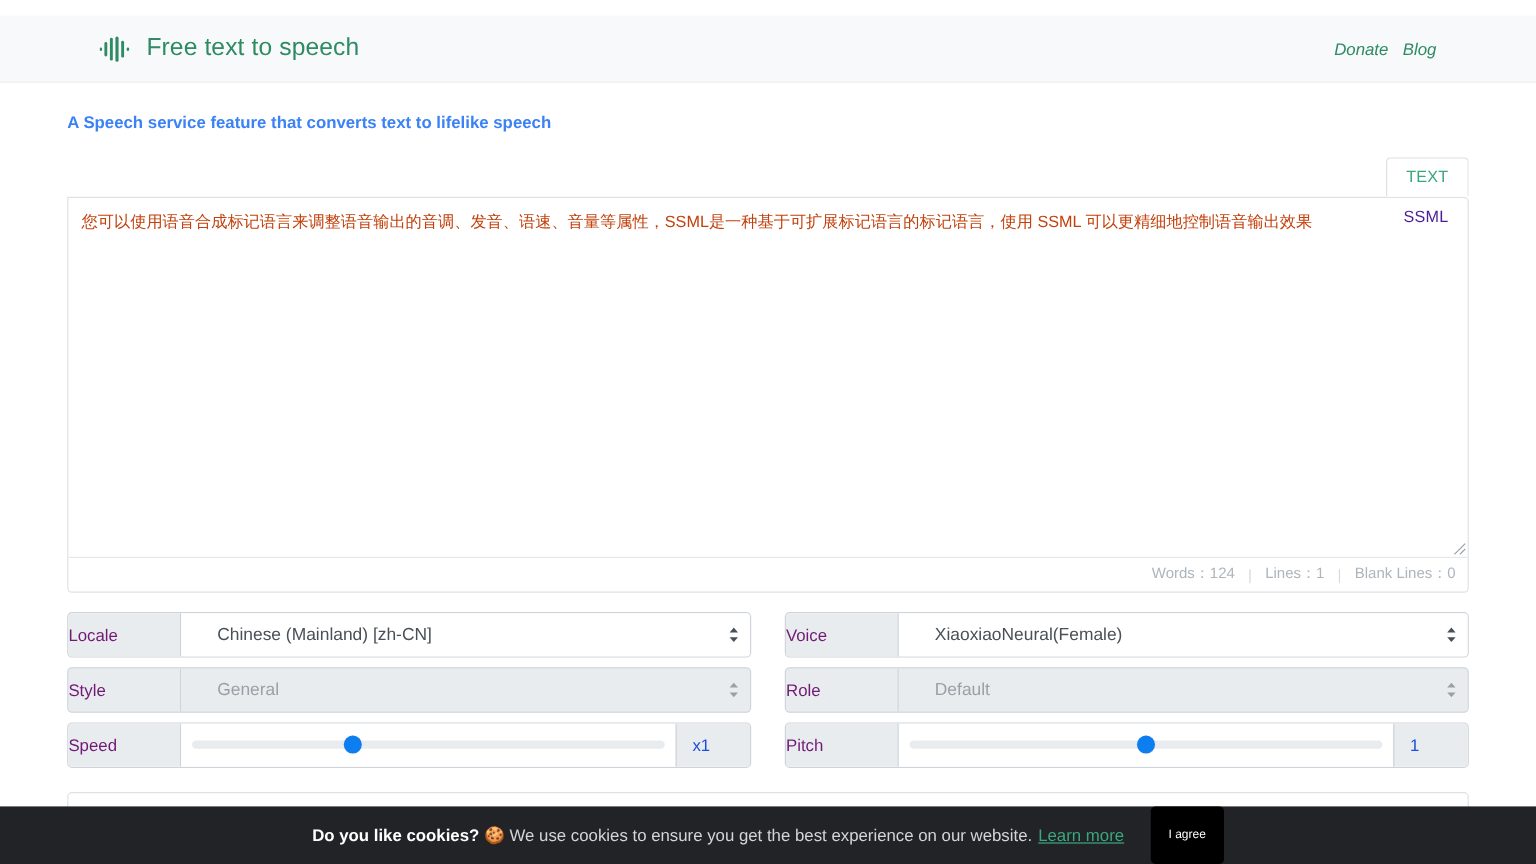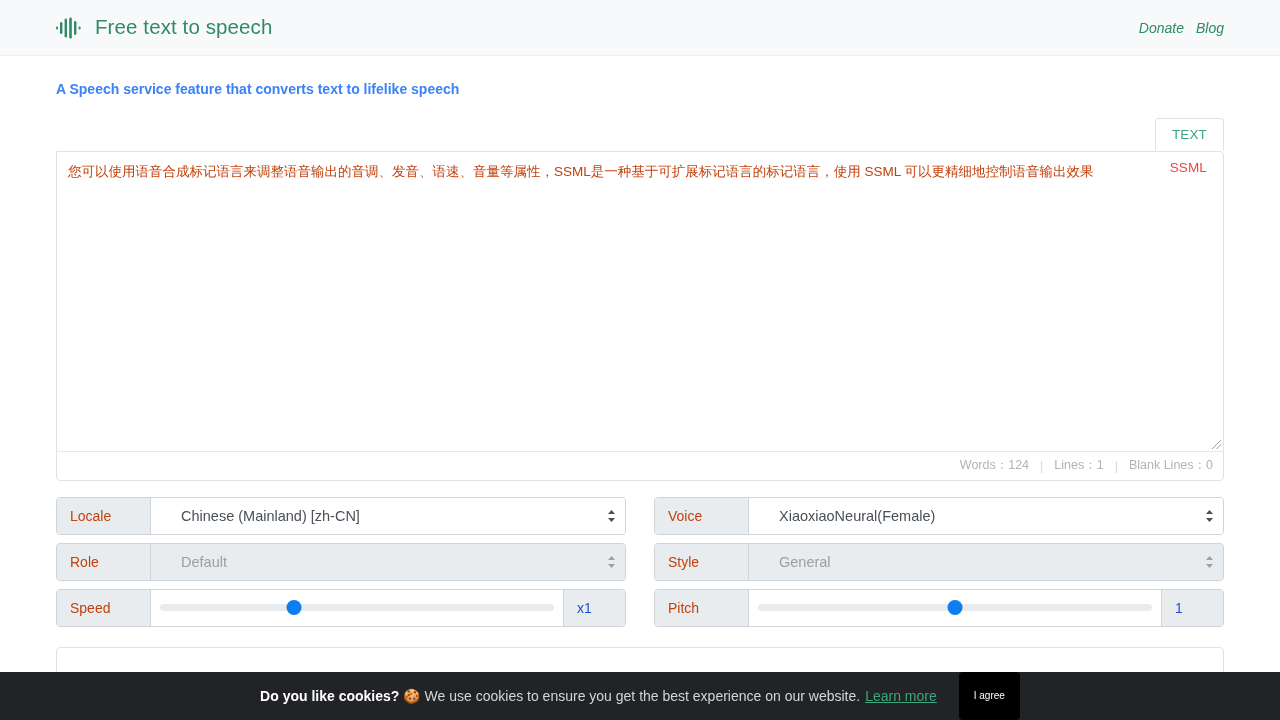--- a/index.html
+++ b/index.html
@@ -13,22 +13,23 @@
     -webkit-font-smoothing: antialiased;
   }
 
   
   .navbar {
     height: 56px;
     background: #f8f9fa;
     border-bottom: 1px solid #eceef0;
     display: flex;
     align-items: center;
-    padding: 0 56px;
-    position: relative;
+    padding: 0 83px;
+    position: relative;
+    margin-top: 13px;
   }
   .brand {
     display: flex;
     align-items: center;
     gap: 9px;
     text-decoration: none;
   }
   .brand-icon {
     display: block;
     width: 30px;
@@ -74,21 +75,21 @@
     align-items: flex-end;
     margin-top: 18px;
     height: 34px;
     position: relative;
     z-index: 2;
     flex-direction: column;
   }
   .tab {
     font-size: 13.5px;
     padding: 8px 16px 7px 16px;
-    color: #ef4444;
+    color: #4c1d95;
     border: 1px solid transparent;
     border-radius: 4px 4px 0 0;
     line-height: 1.2;
     cursor: pointer;
     background: transparent;
     position: relative;
     top: 1px;
     letter-spacing: 0.15px;
   }
   .tab.active {
@@ -167,23 +168,23 @@
     border-radius: 4px;
     overflow: hidden;
     background: #ffffff;
   }
   .ctl-row.disabled { background: #e9ecef; }
   .ctl-label {
     background: #e9ecef;
     border-right: 1px solid #ced4da;
     display: flex;
     align-items: center;
-    padding: 0 13px;
-    font-size: 14px;
-    color: #c2410c;
+    padding: 0 0;
+    font-size: 14px;
+    color: #701a75;
     white-space: nowrap;
     min-width: 94px;
   }
   .select {
     flex: 1;
     display: flex;
     align-items: center;
     position: relative;
     padding: 0 26px 0 30px;
     font-size: 14.5px;
@@ -386,45 +387,45 @@
         <span class="select-arrows">
           <svg width="9" height="14" viewBox="0 0 9 14" xmlns="http://www.w3.org/2000/svg">
             <path d="M4.5 1 L8 5 L1 5 Z" fill="#495057"></path>
             <path d="M4.5 13 L8 9 L1 9 Z" fill="#495057"></path>
           </svg>
         </span>
       </div>
     </div>
 
     <div class="ctl-row disabled">
+      <div class="ctl-label">Style</div>
+      <div class="select muted">
+        <span class="select-value">General</span>
+        <span class="select-arrows">
+          <svg width="9" height="14" viewBox="0 0 9 14" xmlns="http://www.w3.org/2000/svg">
+            <path d="M4.5 1 L8 5 L1 5 Z" fill="#9aa0a6"></path>
+            <path d="M4.5 13 L8 9 L1 9 Z" fill="#9aa0a6"></path>
+          </svg>
+        </span>
+      </div>
+    </div>
+
+    <div class="ctl-row disabled">
       <div class="ctl-label">Role</div>
       <div class="select muted">
         <span class="select-value">Default</span>
         <span class="select-arrows">
           <svg width="9" height="14" viewBox="0 0 9 14" xmlns="http://www.w3.org/2000/svg">
             <path d="M4.5 1 L8 5 L1 5 Z" fill="#9aa0a6"></path>
             <path d="M4.5 13 L8 9 L1 9 Z" fill="#9aa0a6"></path>
           </svg>
         </span>
       </div>
     </div>
 
-    <div class="ctl-row disabled">
-      <div class="ctl-label">Style</div>
-      <div class="select muted">
-        <span class="select-value">General</span>
-        <span class="select-arrows">
-          <svg width="9" height="14" viewBox="0 0 9 14" xmlns="http://www.w3.org/2000/svg">
-            <path d="M4.5 1 L8 5 L1 5 Z" fill="#9aa0a6"></path>
-            <path d="M4.5 13 L8 9 L1 9 Z" fill="#9aa0a6"></path>
-          </svg>
-        </span>
-      </div>
-    </div>
-
     <div class="ctl-row">
       <div class="ctl-label">Speed</div>
       <div class="slider-cell">
         <div class="slider">
           <div class="slider-track"></div>
           <div class="slider-thumb" id="speed-thumb" style="left: 34%; background: rgb(13, 126, 240);"></div>
         </div>
       </div>
       <div class="ctl-suffix">x1</div>
     </div>

